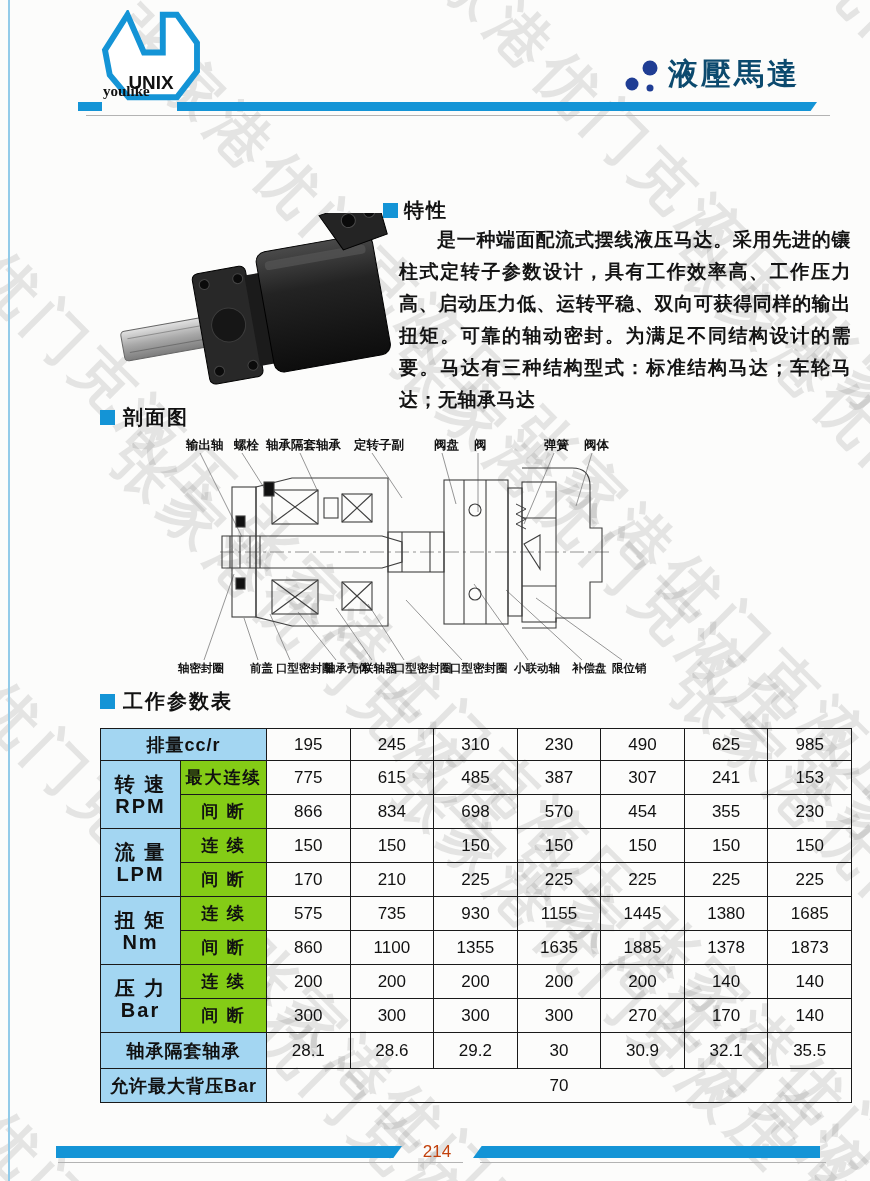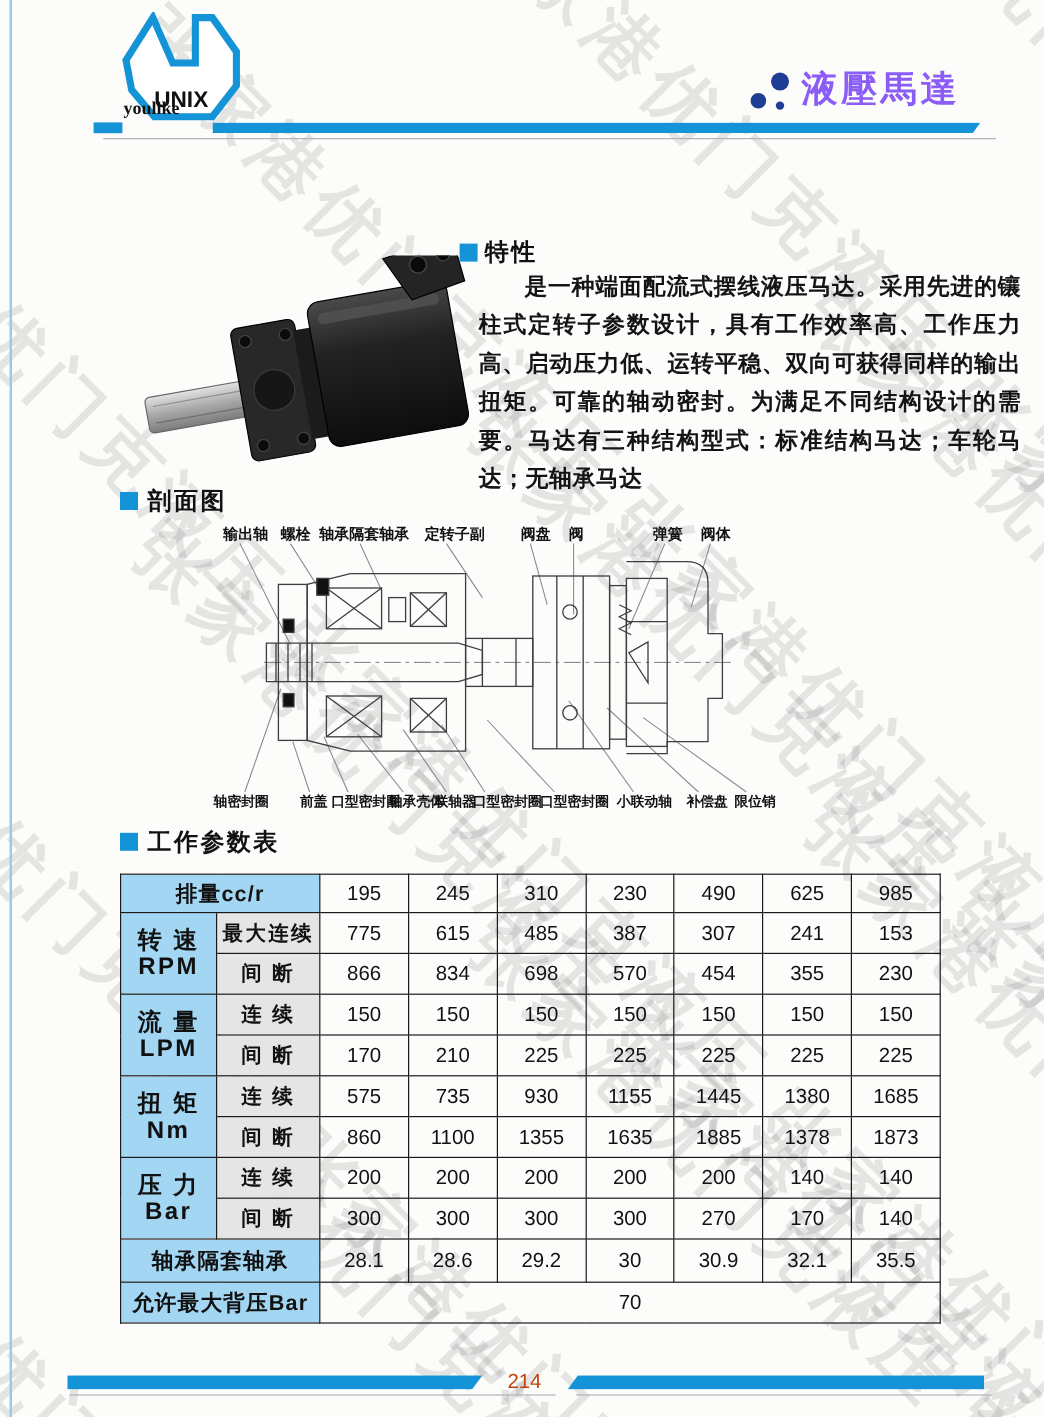--- a/index.html
+++ b/index.html
@@ -10,32 +10,32 @@
   .wm-band{position:absolute;white-space:nowrap;font-size:60px;font-weight:bold;letter-spacing:8px;
            color:rgba(60,60,60,0.12);transform:rotate(45deg);transform-origin:left top;}
   .abs{position:absolute;}
   .accent-bar{background:#1494d6;height:9px;}
   .sq{width:15px;height:15px;background:#1494d6;}
   .sec-head{font-size:20px;font-weight:bold;color:#111;letter-spacing:2px;}
   .doc-title{font-size:23px;font-weight:bold;color:#111;letter-spacing:1px;}
   .brand-word{font-family:"Liberation Serif",serif;font-weight:bold;color:#111;}
   .feat-body{width:452px;font-size:19px;line-height:32px;font-weight:600;color:#141414;
              text-align:justify;text-indent:2em;letter-spacing:0.5px;}
-  .hdr-title{font-size:30px;font-weight:bold;color:#8b5cf6;letter-spacing:3px;}
+  .hdr-title{font-size:30px;font-weight:bold;color:#0c4a6e;letter-spacing:3px;}
   .gray-rule{background:#b3b3b3;height:1px;}
   
-  .ptable{border-collapse:collapse;table-layout:fixed;width:684px;background:transparent;}
+  .ptable{border-collapse:collapse;table-layout:fixed;width:752px;background:transparent;}
   .ptable td{border:1px solid #1a1a1a;text-align:center;vertical-align:middle;
              font-size:17px;color:#111;padding:0;overflow:hidden;}
   .ptable tr{height:34px;}
   .ptable tr.r-disp{height:32px;}
   .ptable tr.r-weight{height:36px;}
   .ptable .lbl{background:#a3d6f2;font-weight:bold;font-size:18px;letter-spacing:1px;}
   .ptable .grp{background:#a3d6f2;font-weight:bold;font-size:20px;line-height:22px;letter-spacing:2px;}
-  .ptable .sub{background:#e5e5e5;font-weight:bold;font-size:17px;letter-spacing:2px;}
+  .ptable .sub{background:#84cc16;font-weight:bold;font-size:17px;letter-spacing:2px;}
   .ptable .val{background:transparent;font-weight:500;}
   .footer-num{font-size:17px;color:#c2410c;text-align:center;font-weight:500;}
   svg text{font-family:"Liberation Sans",sans-serif;}
 </style>
 </head>
 <body>
 
 <div class="page">
 
   <div class="layer" id="wm">

